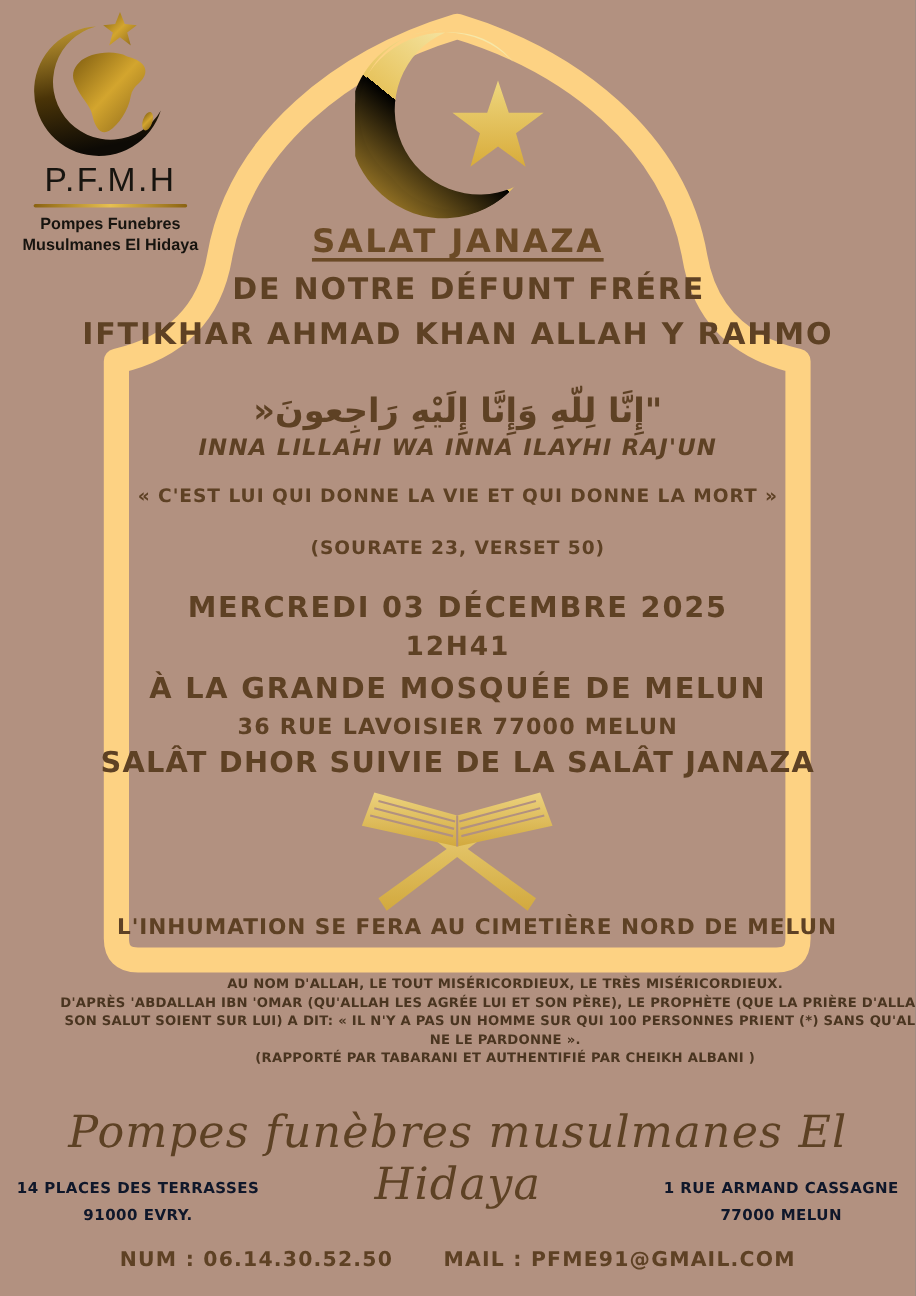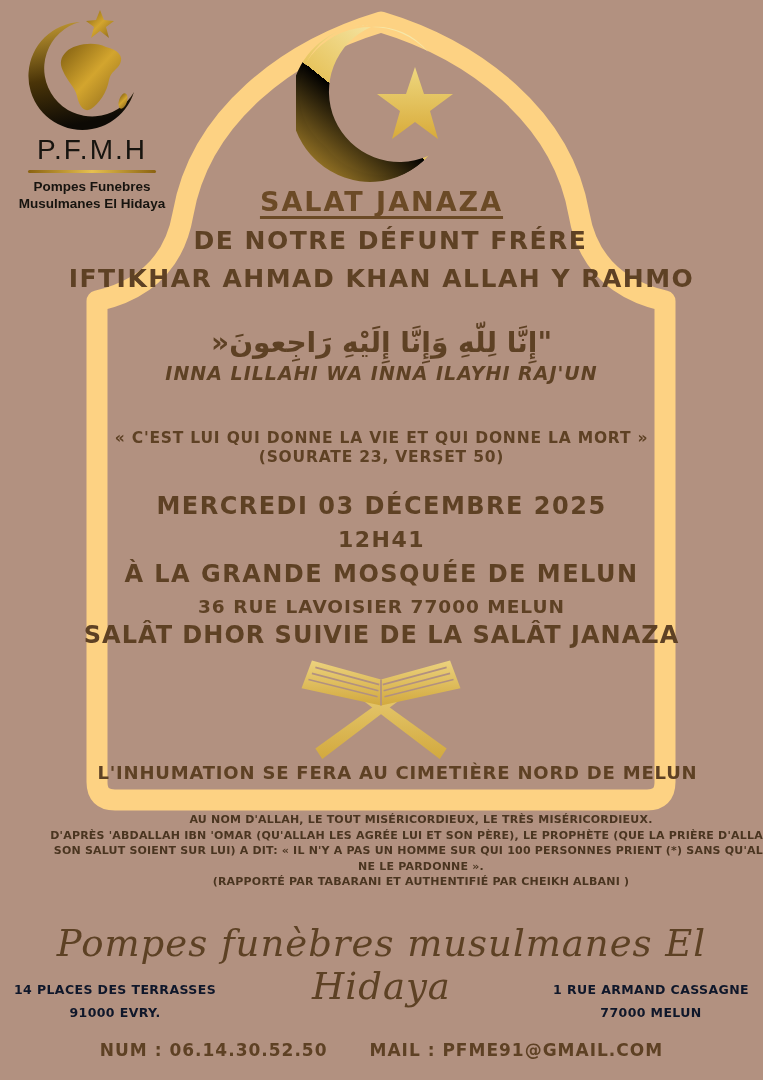--- a/index.html
+++ b/index.html
@@ -26,21 +26,21 @@
   .logo-acronym{font-family:"Liberation Sans",sans-serif;font-size:28px;letter-spacing:2px;color:#17140f;font-weight:400;margin-top:-2px;}
   .logo-rule{height:3px;width:128px;margin:4px auto 5px auto;background:linear-gradient(90deg,#8a6211,#e7c050,#8a6211);border-radius:2px;}
   .logo-line{font-family:"Liberation Sans",sans-serif;font-size:13.5px;font-weight:bold;color:#17140f;line-height:17px;}
   
   .title{top:186px;font-size:27px;letter-spacing:2px;z-index:4;color:#6b4a26;}
   .title span{text-decoration:underline;text-decoration-thickness:3px;text-underline-offset:5px;}
   .subtitle1{top:226px;font-size:25px;letter-spacing:1.5px;z-index:4;padding-left:18px;}
   .subtitle2{top:264px;font-size:25px;letter-spacing:1.5px;z-index:4;}
   .arabic{top:326px;font-size:28px;z-index:4;color:var(--brown);font-weight:bold;direction:ltr;}
   .translit{top:362px;font-size:19px;font-style:italic;letter-spacing:1px;z-index:4;}
-  .quote{top:429px;font-size:15.5px;letter-spacing:.8px;z-index:4;}
+  .quote{top:404px;font-size:15.5px;letter-spacing:.8px;z-index:4;}
   .sourate{top:448px;font-size:15.5px;letter-spacing:.8px;z-index:4;}
   .date{top:492px;font-size:24px;letter-spacing:1.5px;z-index:4;}
   .time{top:527px;font-size:22px;letter-spacing:1.5px;z-index:4;}
   .venue{top:560px;font-size:24px;letter-spacing:1.5px;z-index:4;}
   .addr{top:596px;font-size:18.5px;letter-spacing:1px;z-index:4;}
   .prayer{top:621px;font-size:24px;letter-spacing:1px;z-index:4;}
   .quran{position:absolute;top:648px;left:286px;z-index:4;}
   .burial{top:762px;font-size:18px;letter-spacing:.8px;z-index:4;padding-left:32px;}
   
   .hadith{top:812px;z-index:4;width:752px;left:5px;color:#4a3520;font-size:11px;line-height:15.5px;font-weight:bold;letter-spacing:.2px;margin-left:40px;}

